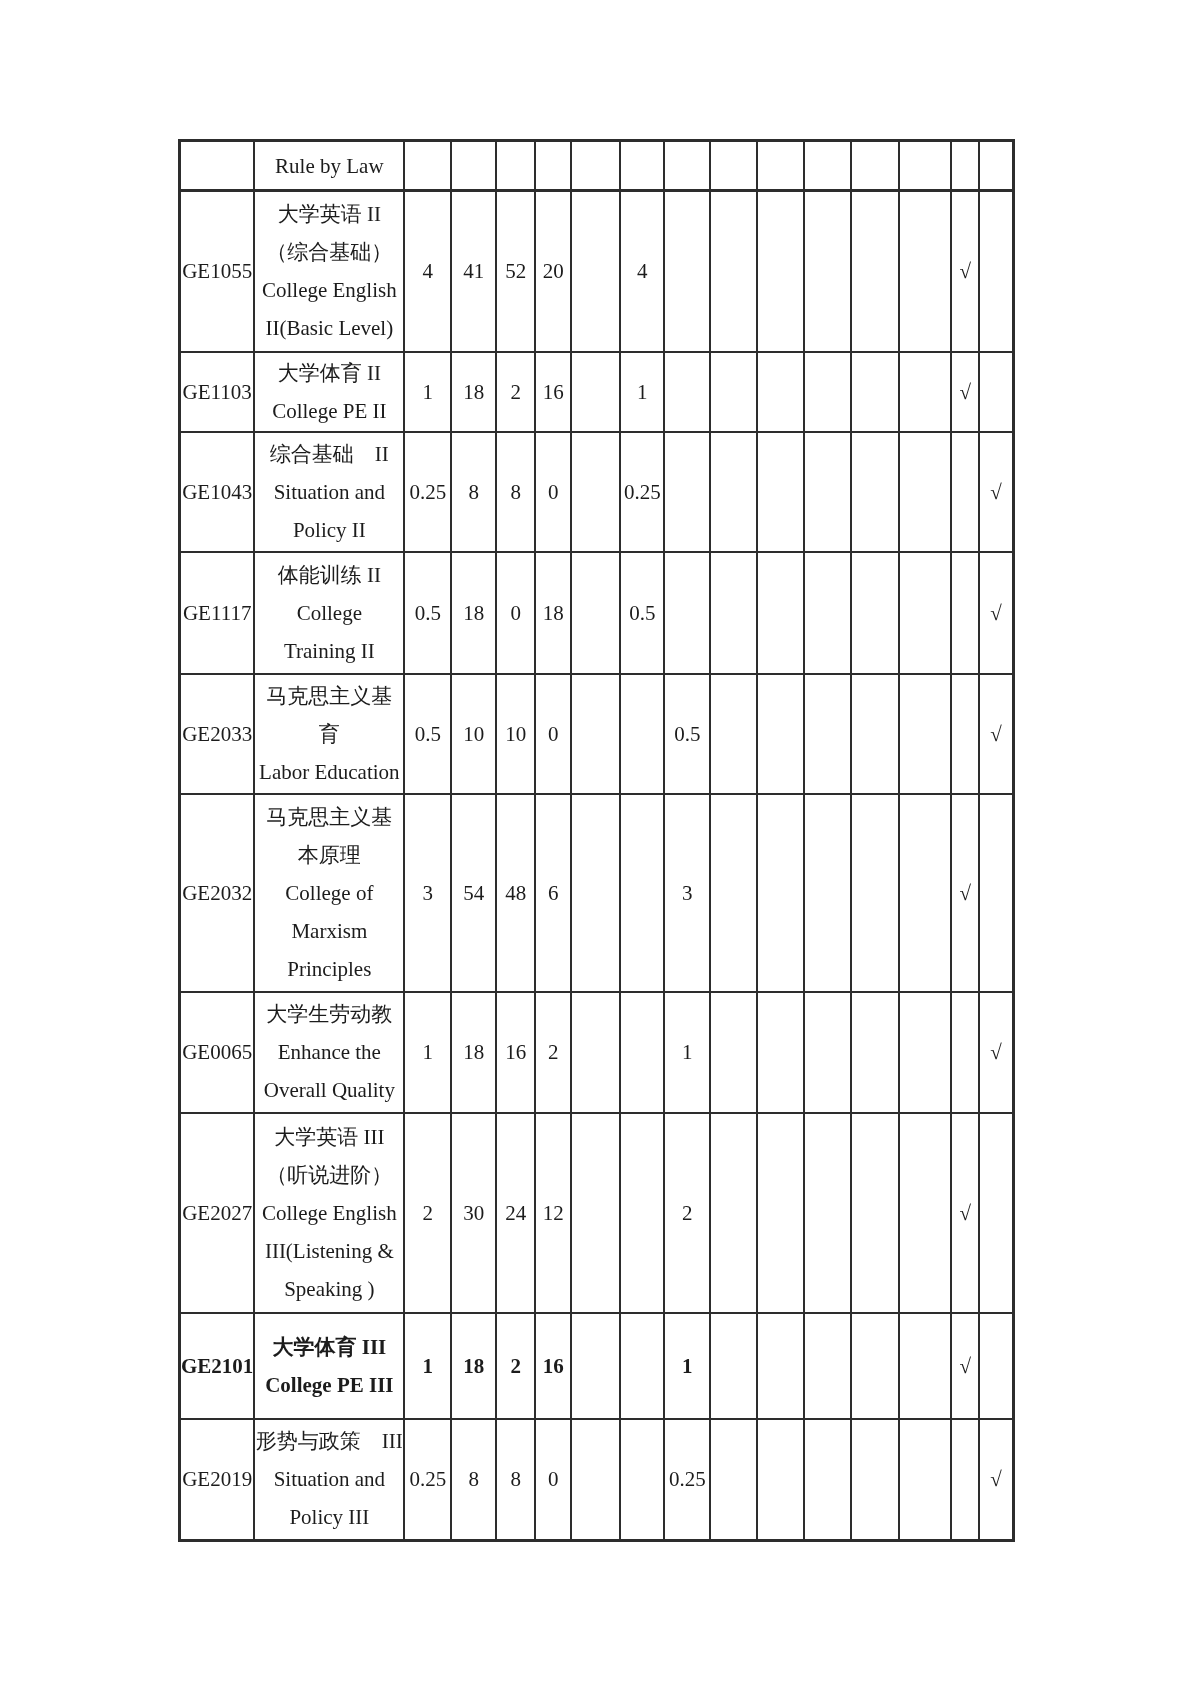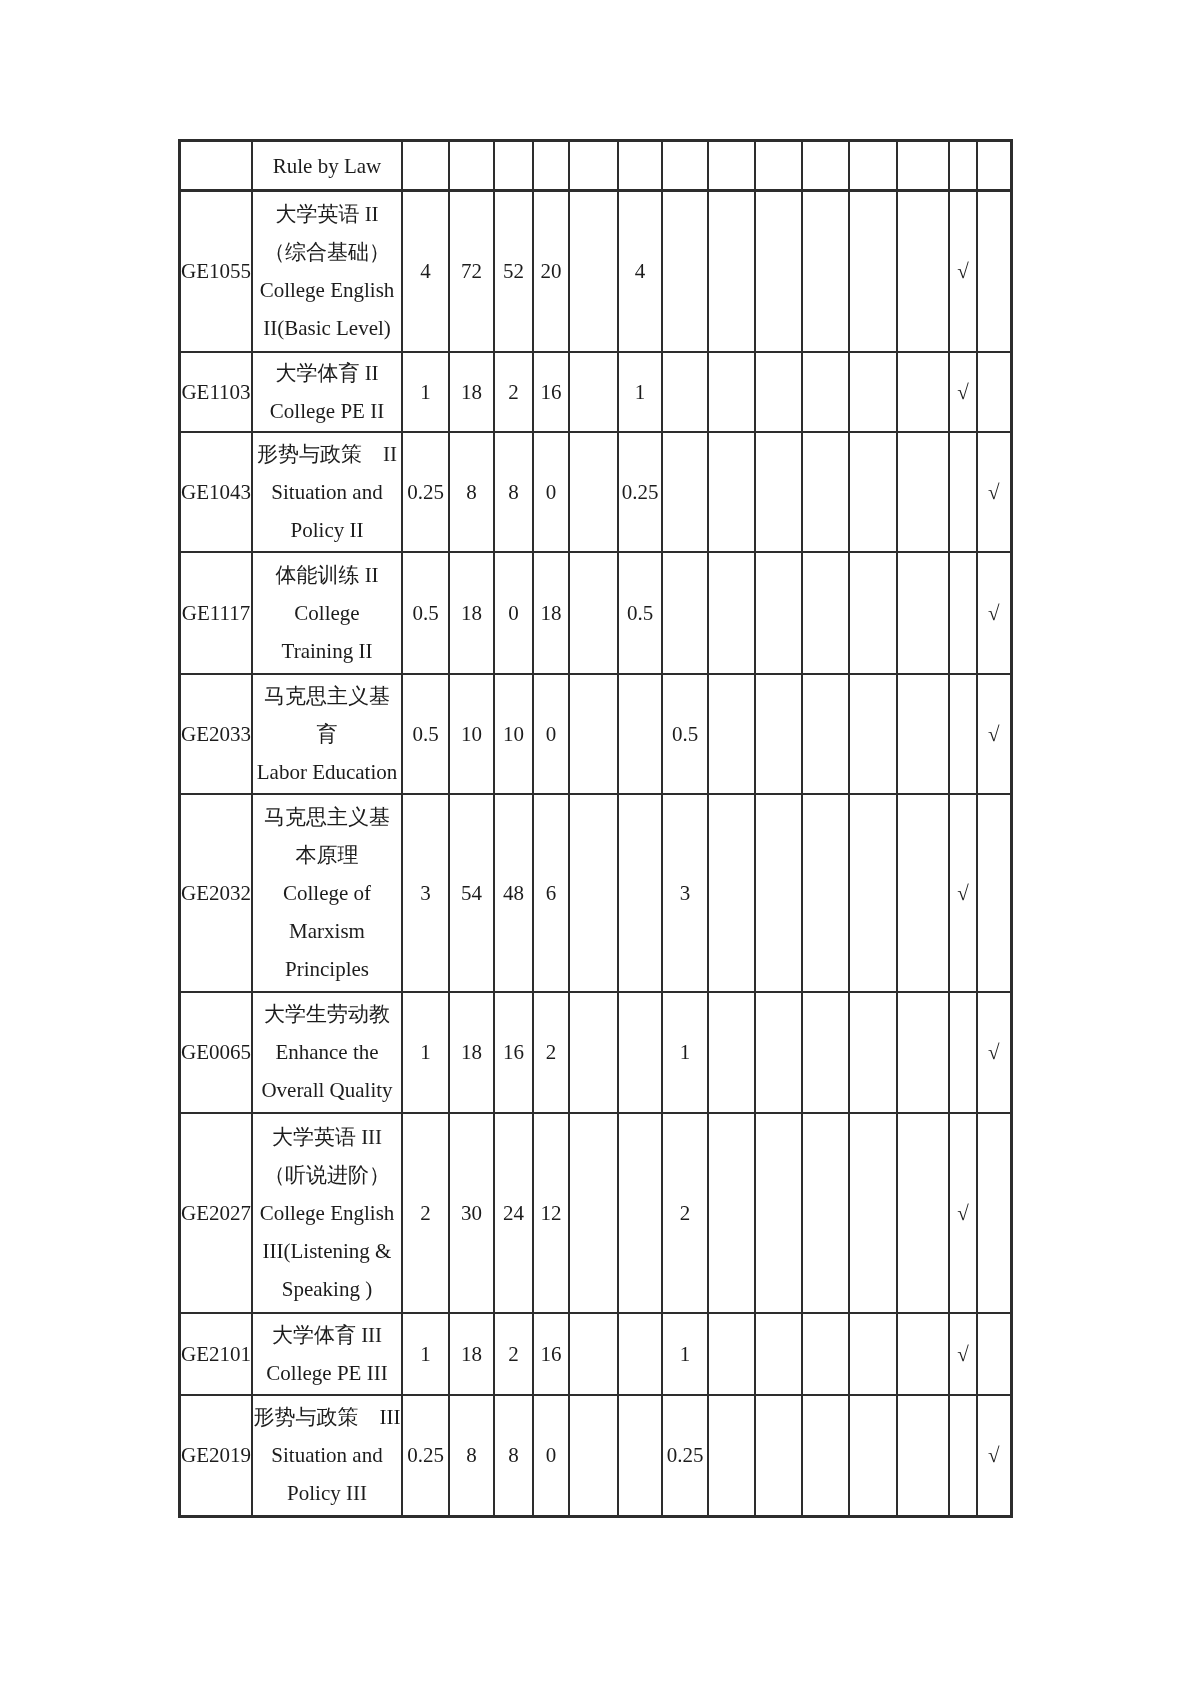--- a/index.html
+++ b/index.html
@@ -72,21 +72,21 @@
         </tr>
         <tr class="row-1" style="height: 161px;">
           <td>GE1055</td>
           <td class="name-cell">
             <div class="name-line">大学英语 II</div>
             <div class="name-line">（综合基础）</div>
             <div class="name-line">College English</div>
             <div class="name-line">II(Basic Level)</div>
           </td>
           <td>4</td>
-          <td>72</td>
+          <td>41</td>
           <td>52</td>
           <td>20</td>
           <td></td>
           <td>4</td>
           <td></td>
           <td></td>
           <td></td>
           <td></td>
           <td></td>
           <td></td>
@@ -110,21 +110,21 @@
           <td></td>
           <td></td>
           <td></td>
           <td></td>
           <td class="check-cell">√</td>
           <td class="check-cell"></td>
         </tr>
         <tr class="row-3" style="height: 120px;">
           <td>GE1043</td>
           <td class="name-cell">
-            <div class="name-line">形势与政策　II</div>
+            <div class="name-line">综合基础　II</div>
             <div class="name-line">Situation and</div>
             <div class="name-line">Policy II</div>
           </td>
           <td>0.25</td>
           <td>8</td>
           <td>8</td>
           <td>0</td>
           <td></td>
           <td>0.25</td>
           <td></td>
@@ -243,21 +243,21 @@
           <td></td>
           <td>2</td>
           <td></td>
           <td></td>
           <td></td>
           <td></td>
           <td></td>
           <td class="check-cell">√</td>
           <td class="check-cell"></td>
         </tr>
-        <tr class="row-9" style="height: 82px;">
+        <tr class="row-9" style="height: 106px; font-weight: bold;">
           <td>GE2101</td>
           <td class="name-cell">
             <div class="name-line">大学体育 III</div>
             <div class="name-line">College PE III</div>
           </td>
           <td>1</td>
           <td>18</td>
           <td>2</td>
           <td>16</td>
           <td></td>

